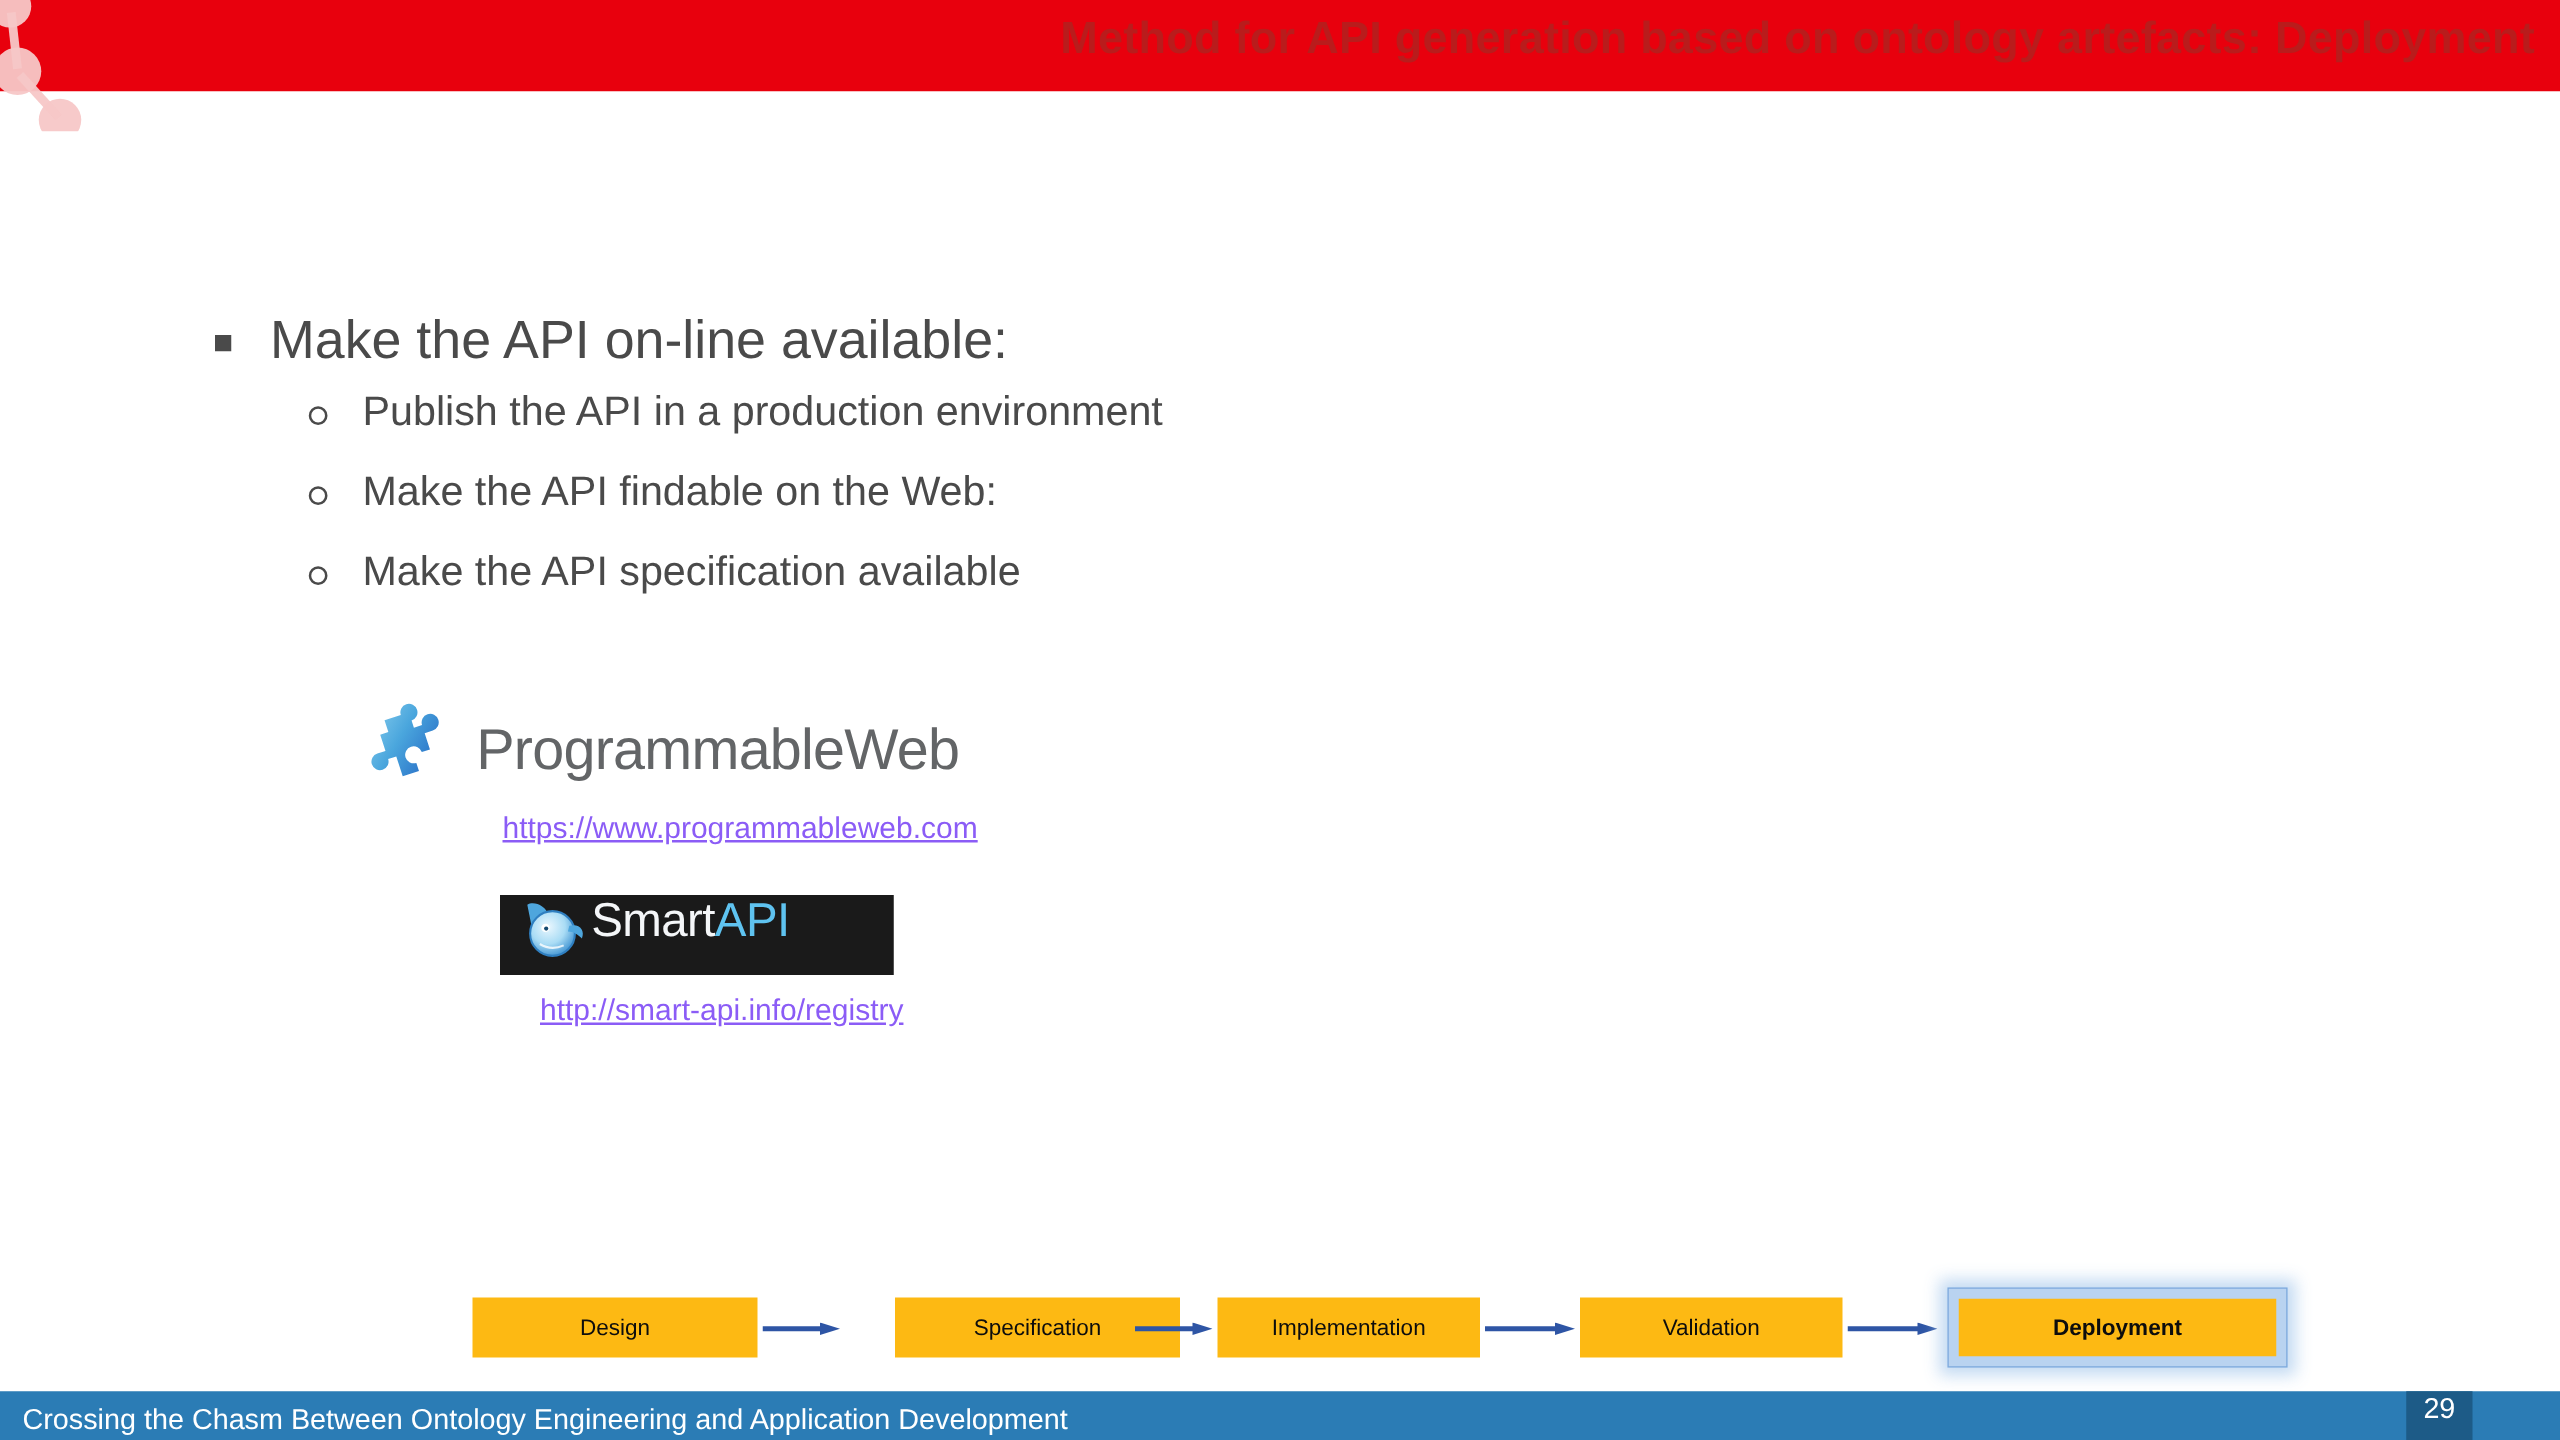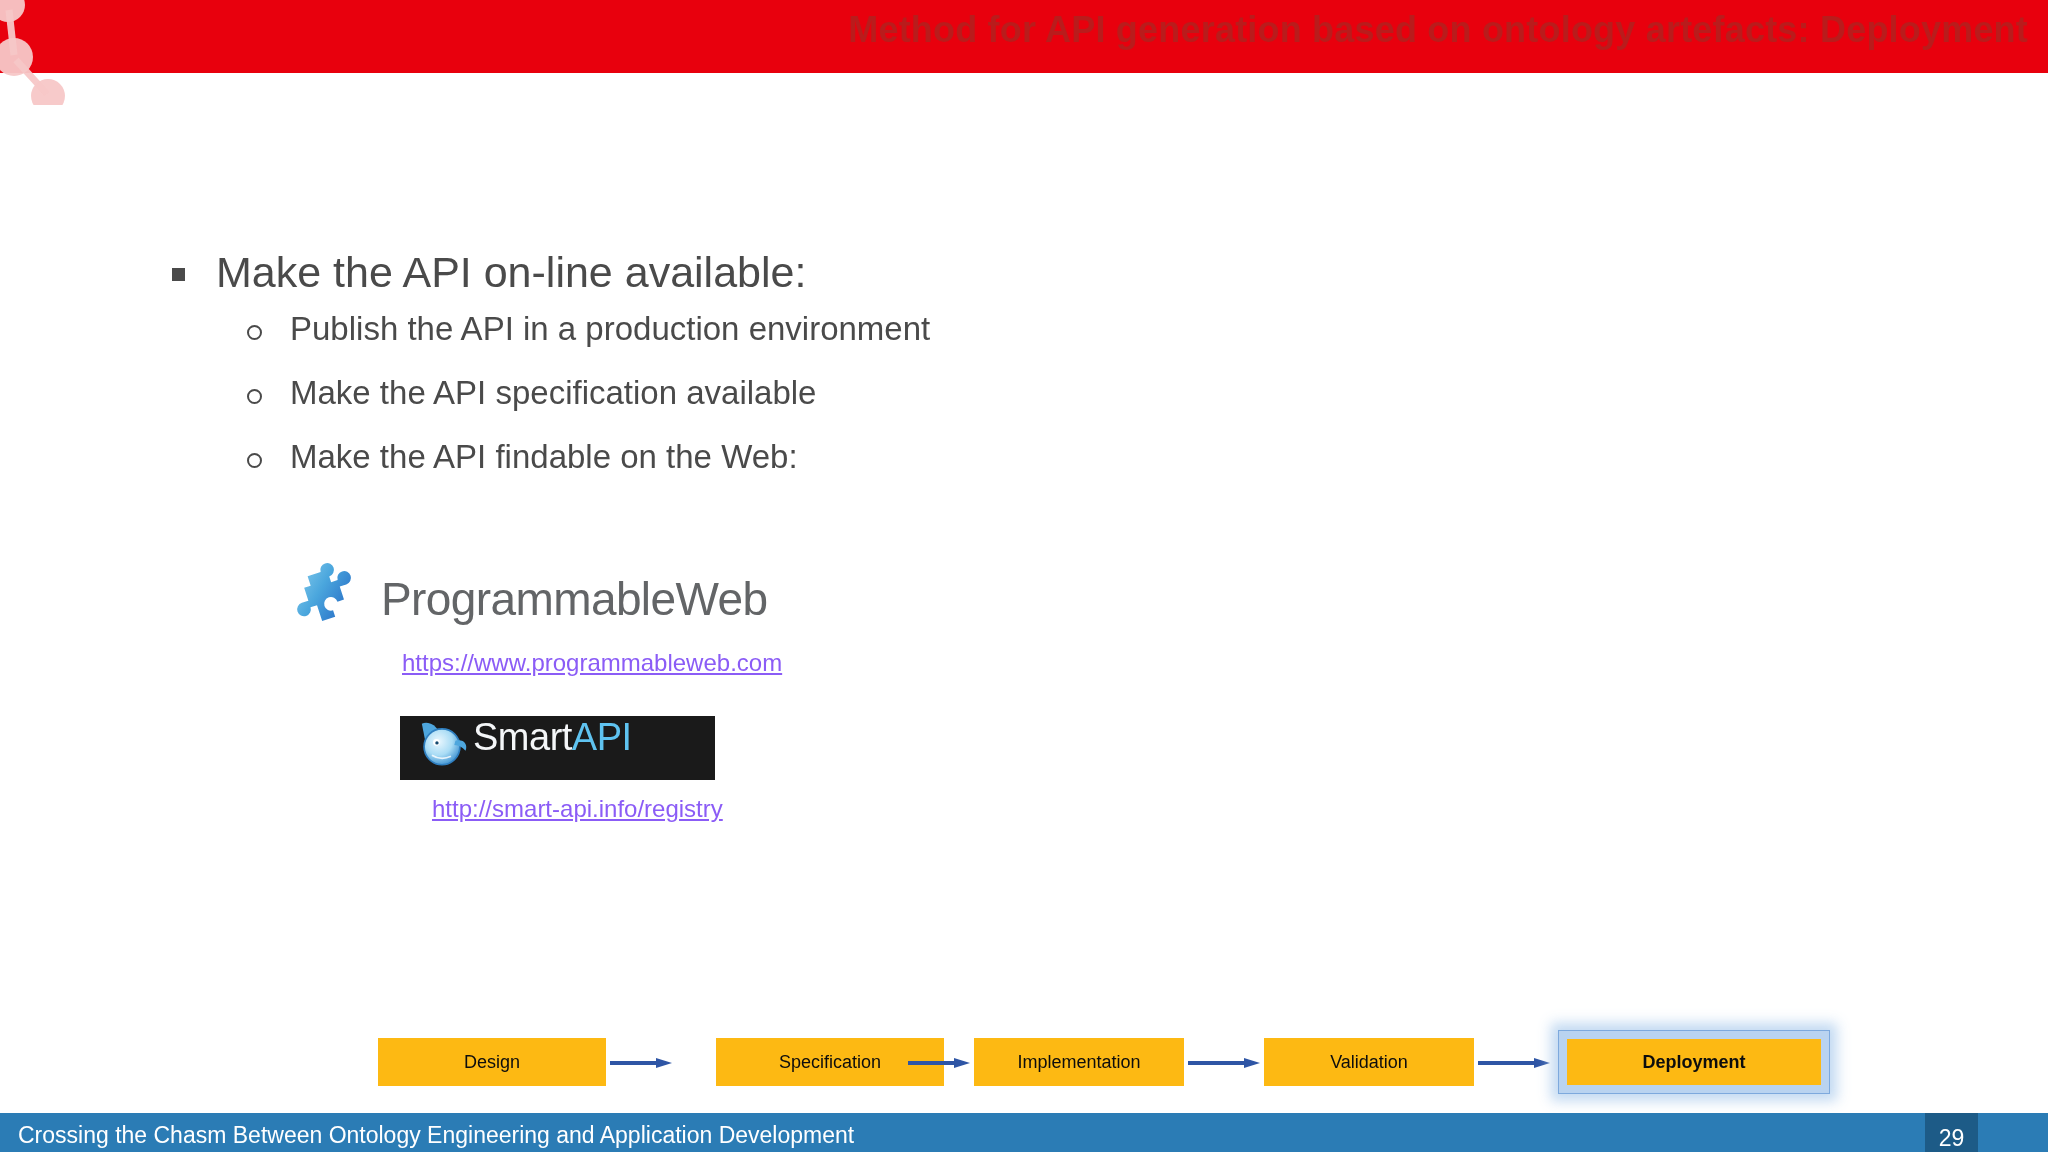--- a/index.html
+++ b/index.html
@@ -226,21 +226,21 @@
     white-space: nowrap;
   }
   .footer-pagebox {
     position: absolute;
     left: 1925px;
     top: 1113px;
     width: 53px;
     height: 39px;
     background: #1d5b87;
     display: flex;
-    align-items: flex-end;
+    align-items: flex-start;
     justify-content: center;
   }
   .footer-pagebox span {
     color: #ffffff;
     font-size: 23px;
   }
 </style>
 </head>
 <body>
 
@@ -267,25 +267,25 @@
     <span class="bullet-l1-text">Make the API on-line available:</span>
   </div>
 
   <div class="sub-list">
     <div class="bullet-l2">
       <span class="circ-marker"></span>
       <span class="bullet-l2-text">Publish the API in a production environment</span>
     </div>
     <div class="bullet-l2">
       <span class="circ-marker"></span>
-      <span class="bullet-l2-text">Make the API specification available</span>
+      <span class="bullet-l2-text">Make the API findable on the Web:</span>
     </div>
     <div class="bullet-l2">
       <span class="circ-marker"></span>
-      <span class="bullet-l2-text">Make the API findable on the Web:</span>
+      <span class="bullet-l2-text">Make the API specification available</span>
     </div>
   </div>
 
   <div class="pw-logo-wrap">
     <svg class="pw-puzzle" viewBox="0 0 100 100">
       <defs>
         <linearGradient id="pwgrad" x1="0" y1="0" x2="1" y2="1">
           <stop offset="0%" stop-color="#8fd2ef"></stop>
           <stop offset="45%" stop-color="#4aa6dd"></stop>
           <stop offset="100%" stop-color="#1f5fc0"></stop>

